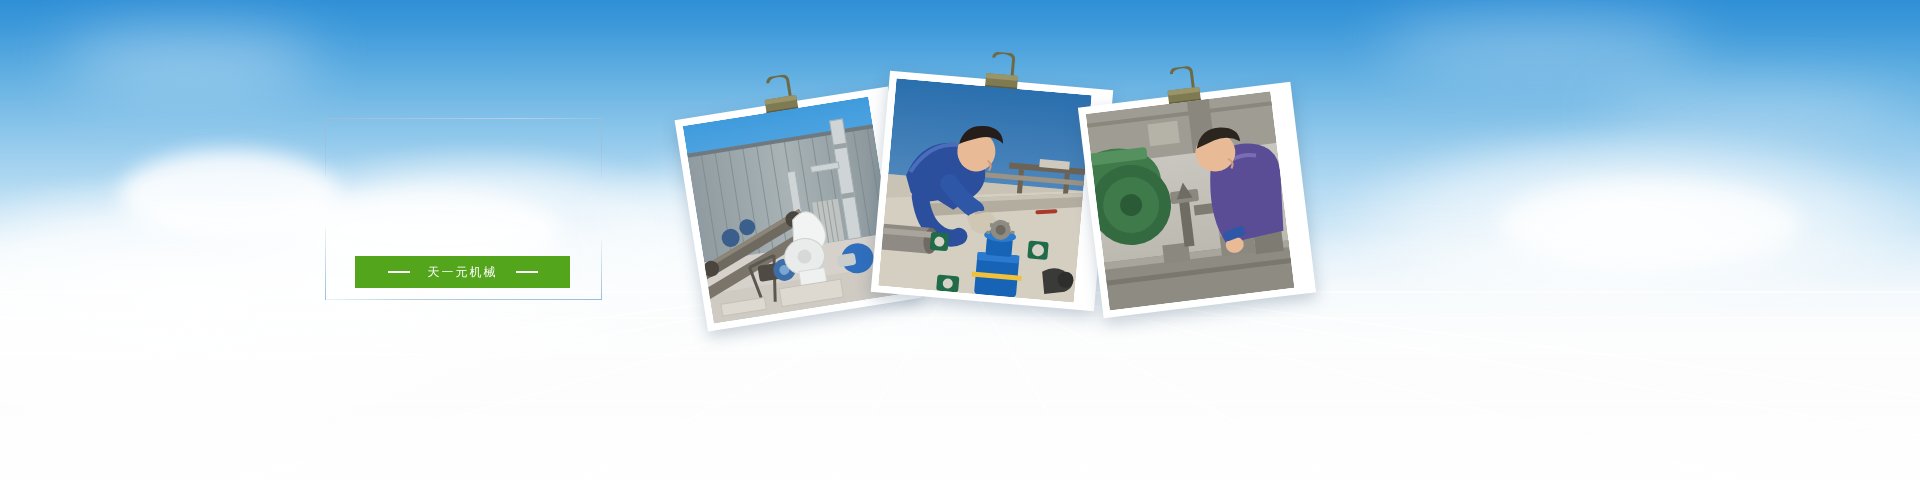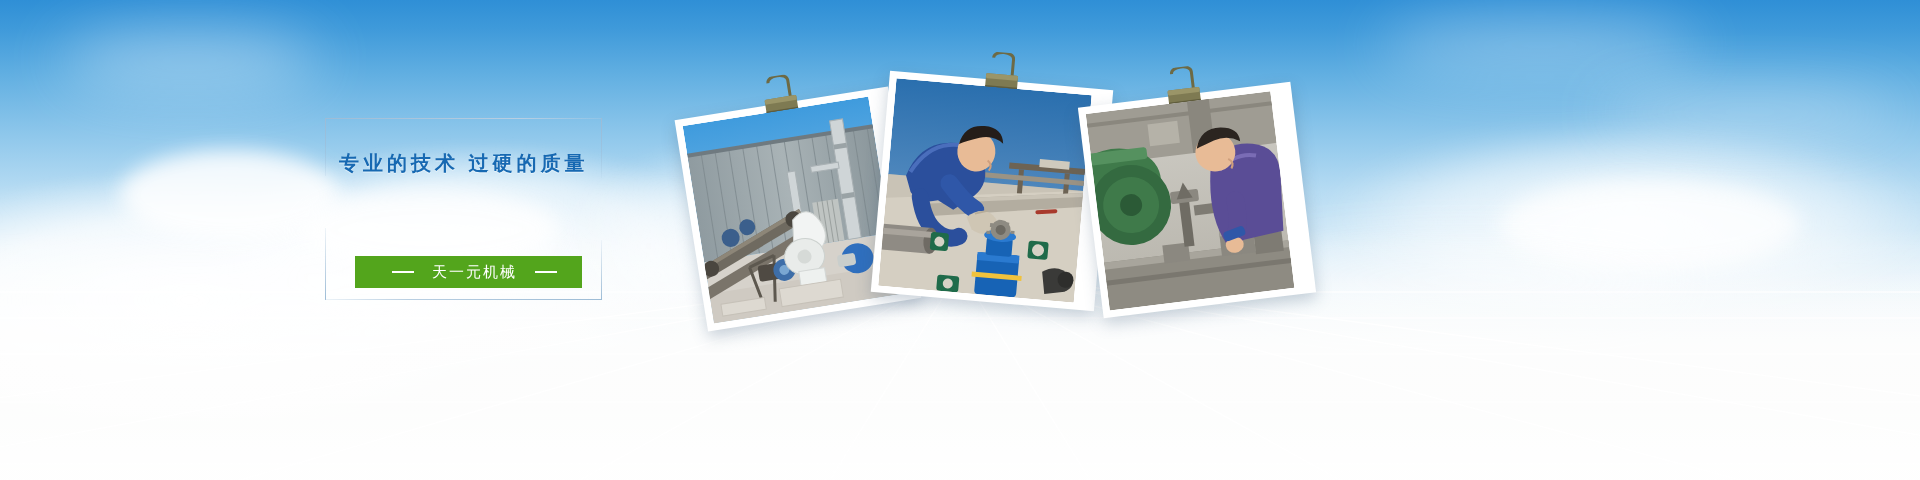--- a/index.html
+++ b/index.html
@@ -80,23 +80,22 @@
     font-size:40px;color:#1a6fc0;white-space:nowrap;
     letter-spacing:1px;
     text-shadow:0 1px 2px rgba(255,255,255,.55);
   }
   .cta{
     position:absolute;left:30px;top:138px;
     width:215px;height:32px;
     background:#53a51c;
     display:flex;align-items:center;justify-content:center;
     gap:18px;
-    color:#ffffff;font-size:15px;letter-spacing:2px;
+    color:#ffffff;font-size:12px;letter-spacing:2px;
     cursor:pointer;
-    padding-left:12px;
   }
   .cta .dash{display:inline-block;width:22px;height:2px;background:#ffffff;}
 
   
   .photos{position:absolute;left:690px;top:60px;width:640px;height:300px;}
   .card{
     position:absolute;
     background:#ffffff;
     padding:7px;
     box-shadow:0 6px 16px rgba(60,90,120,.28);
@@ -171,21 +170,20 @@
   </div>
 
   <div class="textblock">
     <div class="frame-top"></div>
     <div class="frame-left"></div>
     <div class="frame-left2"></div>
     <div class="frame-bot"></div>
     <div class="frame-right"></div>
     <div class="frame-right2"></div>
 
-    <div class="subtitle">专业的技术  过硬的质量</div>
 
     <div class="cta">
       <span class="dash"></span>
       <span>天一元机械</span>
       <span class="dash"></span>
     </div>
   </div>
 
   <div class="photos">
 

